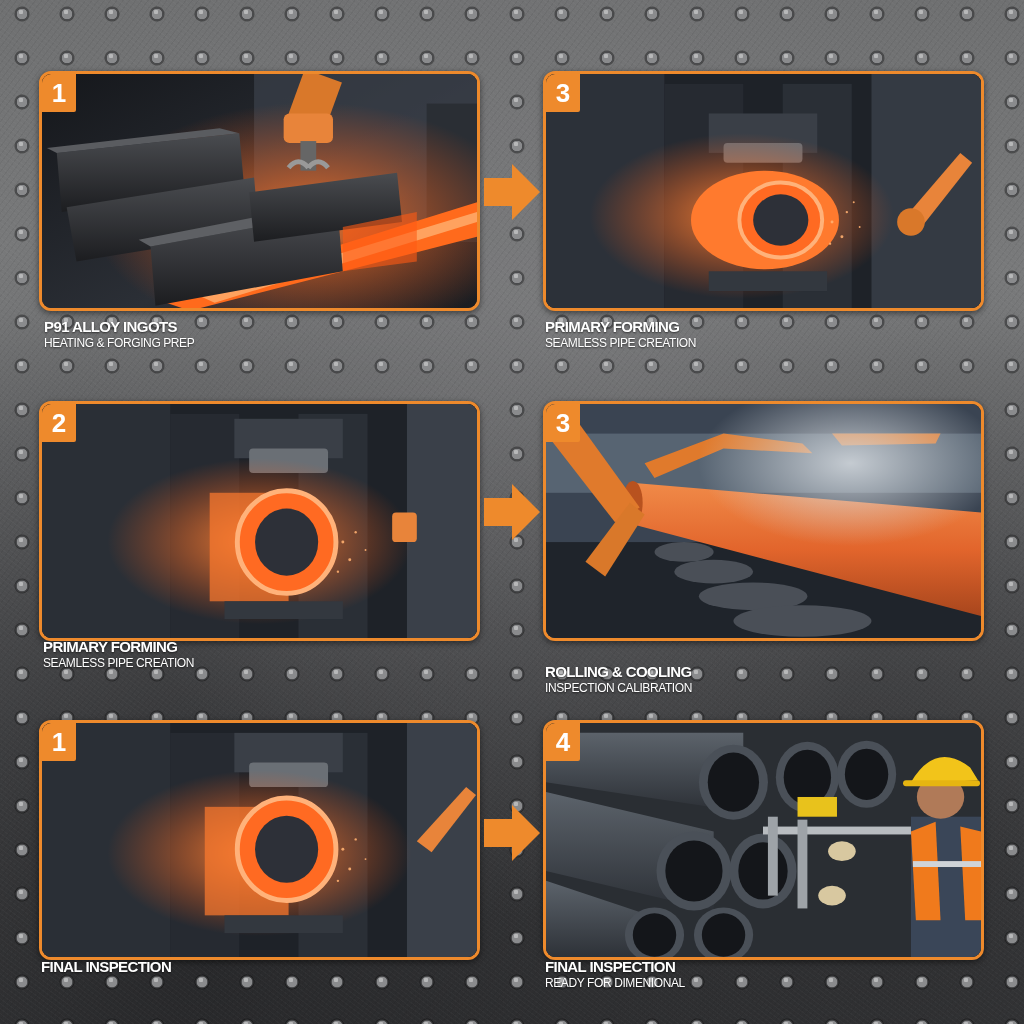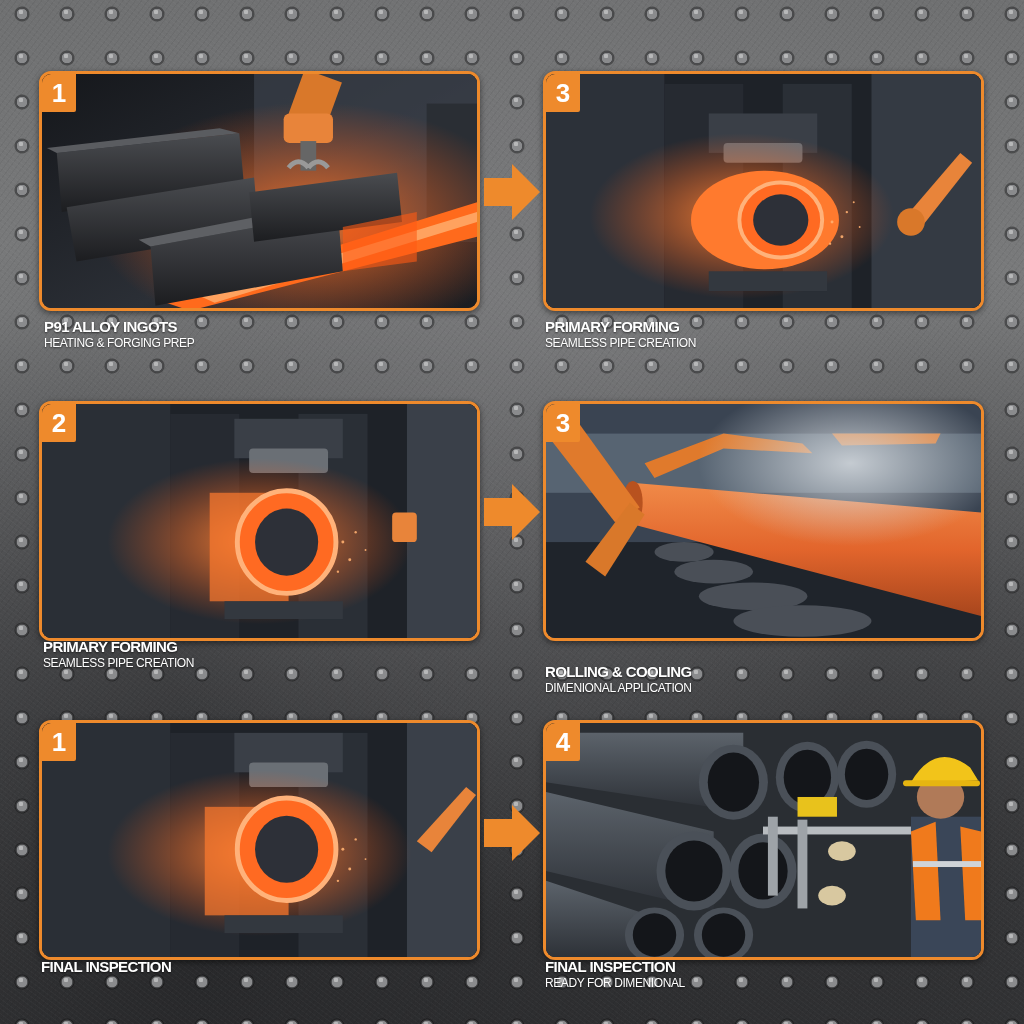--- a/index.html
+++ b/index.html
@@ -310,21 +310,21 @@
 <div class="caption" style="left:545px; top:318px;">
   <span class="line1">PRIMARY FORMING</span>
   <span class="line2">SEAMLESS PIPE CREATION</span>
 </div>
 <div class="caption" style="left:43px; top:638px;">
   <span class="line1">PRIMARY FORMING</span>
   <span class="line2">SEAMLESS PIPE CREATION</span>
 </div>
 <div class="caption" style="left:545px; top:638px;margin-top:25px;">
   <span class="line1">ROLLING &amp; COOLING</span>
-  <span class="line2">DIMENIONAL APPLICATION</span>
+  <span class="line2">INSPECTION CALIBRATION</span>
 </div>
 <div class="caption" style="left:41px; top:958px;">
   <span class="line1">FINAL INSPECTION</span>
   <span class="line2"></span>
 </div>
 <div class="caption" style="left:545px; top:958px;">
   <span class="line1">FINAL INSPECTION</span>
   <span class="line2">READY FOR DIMENIONAL</span>
 </div>
 

